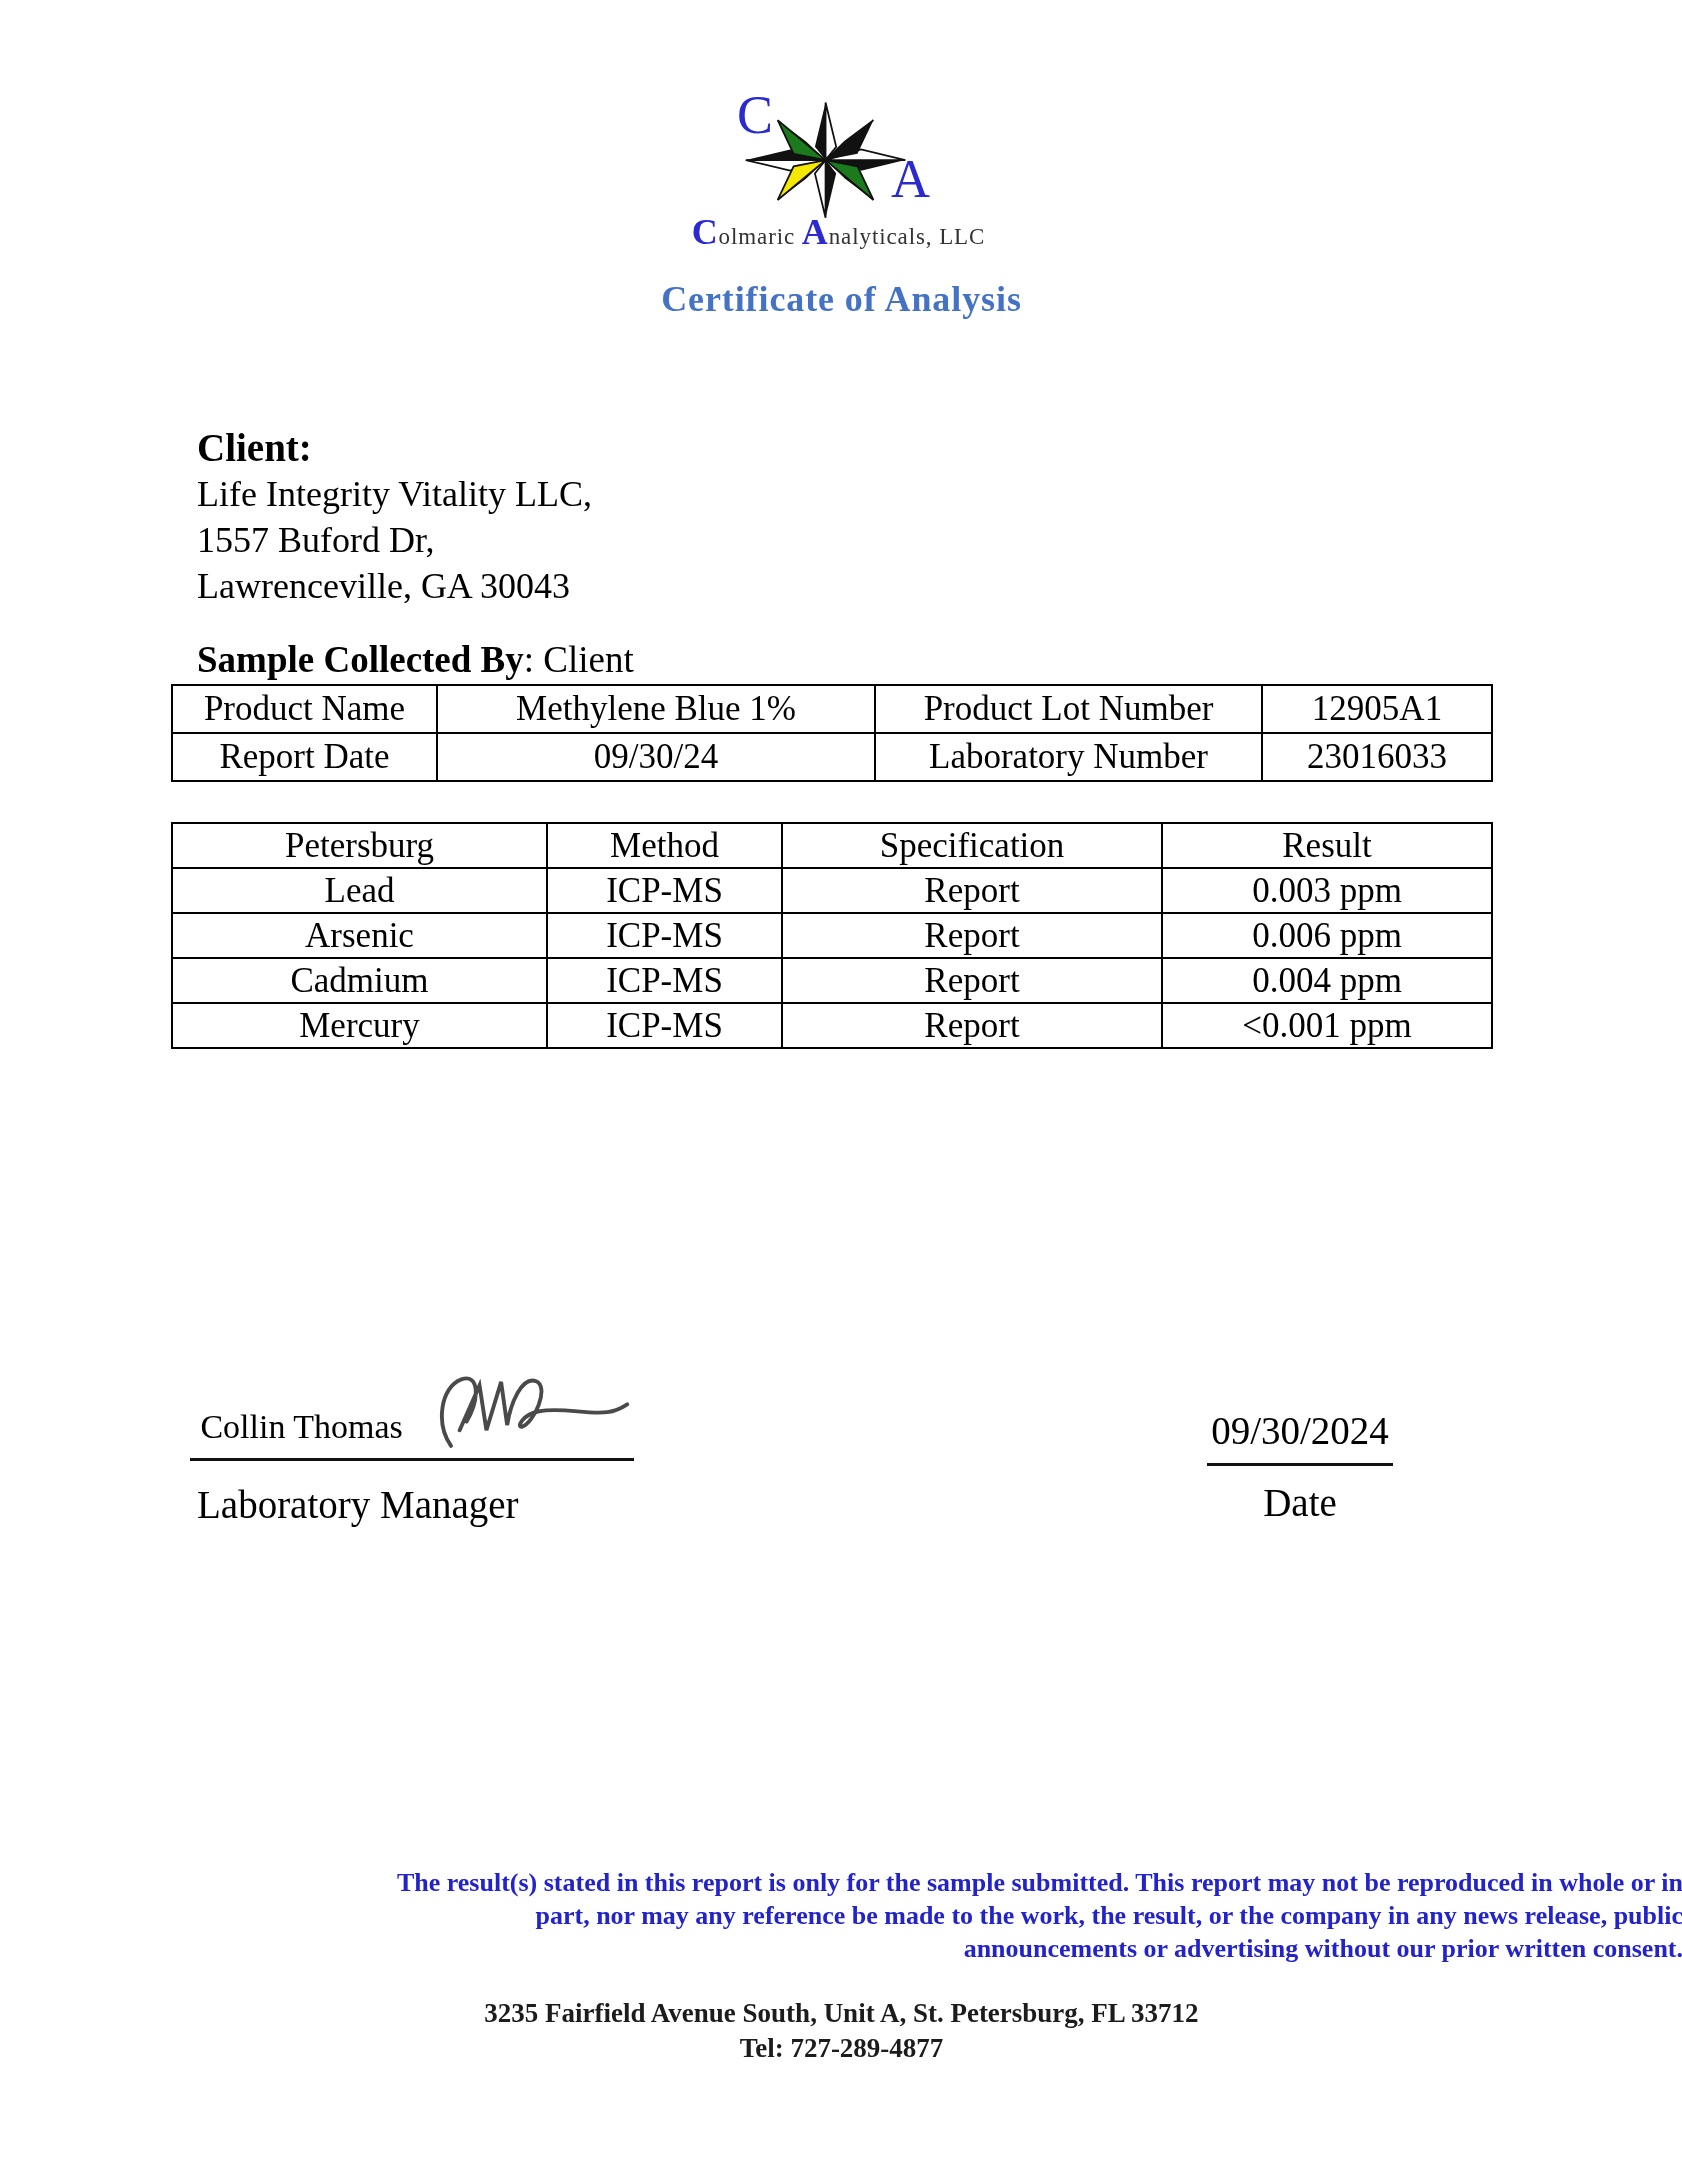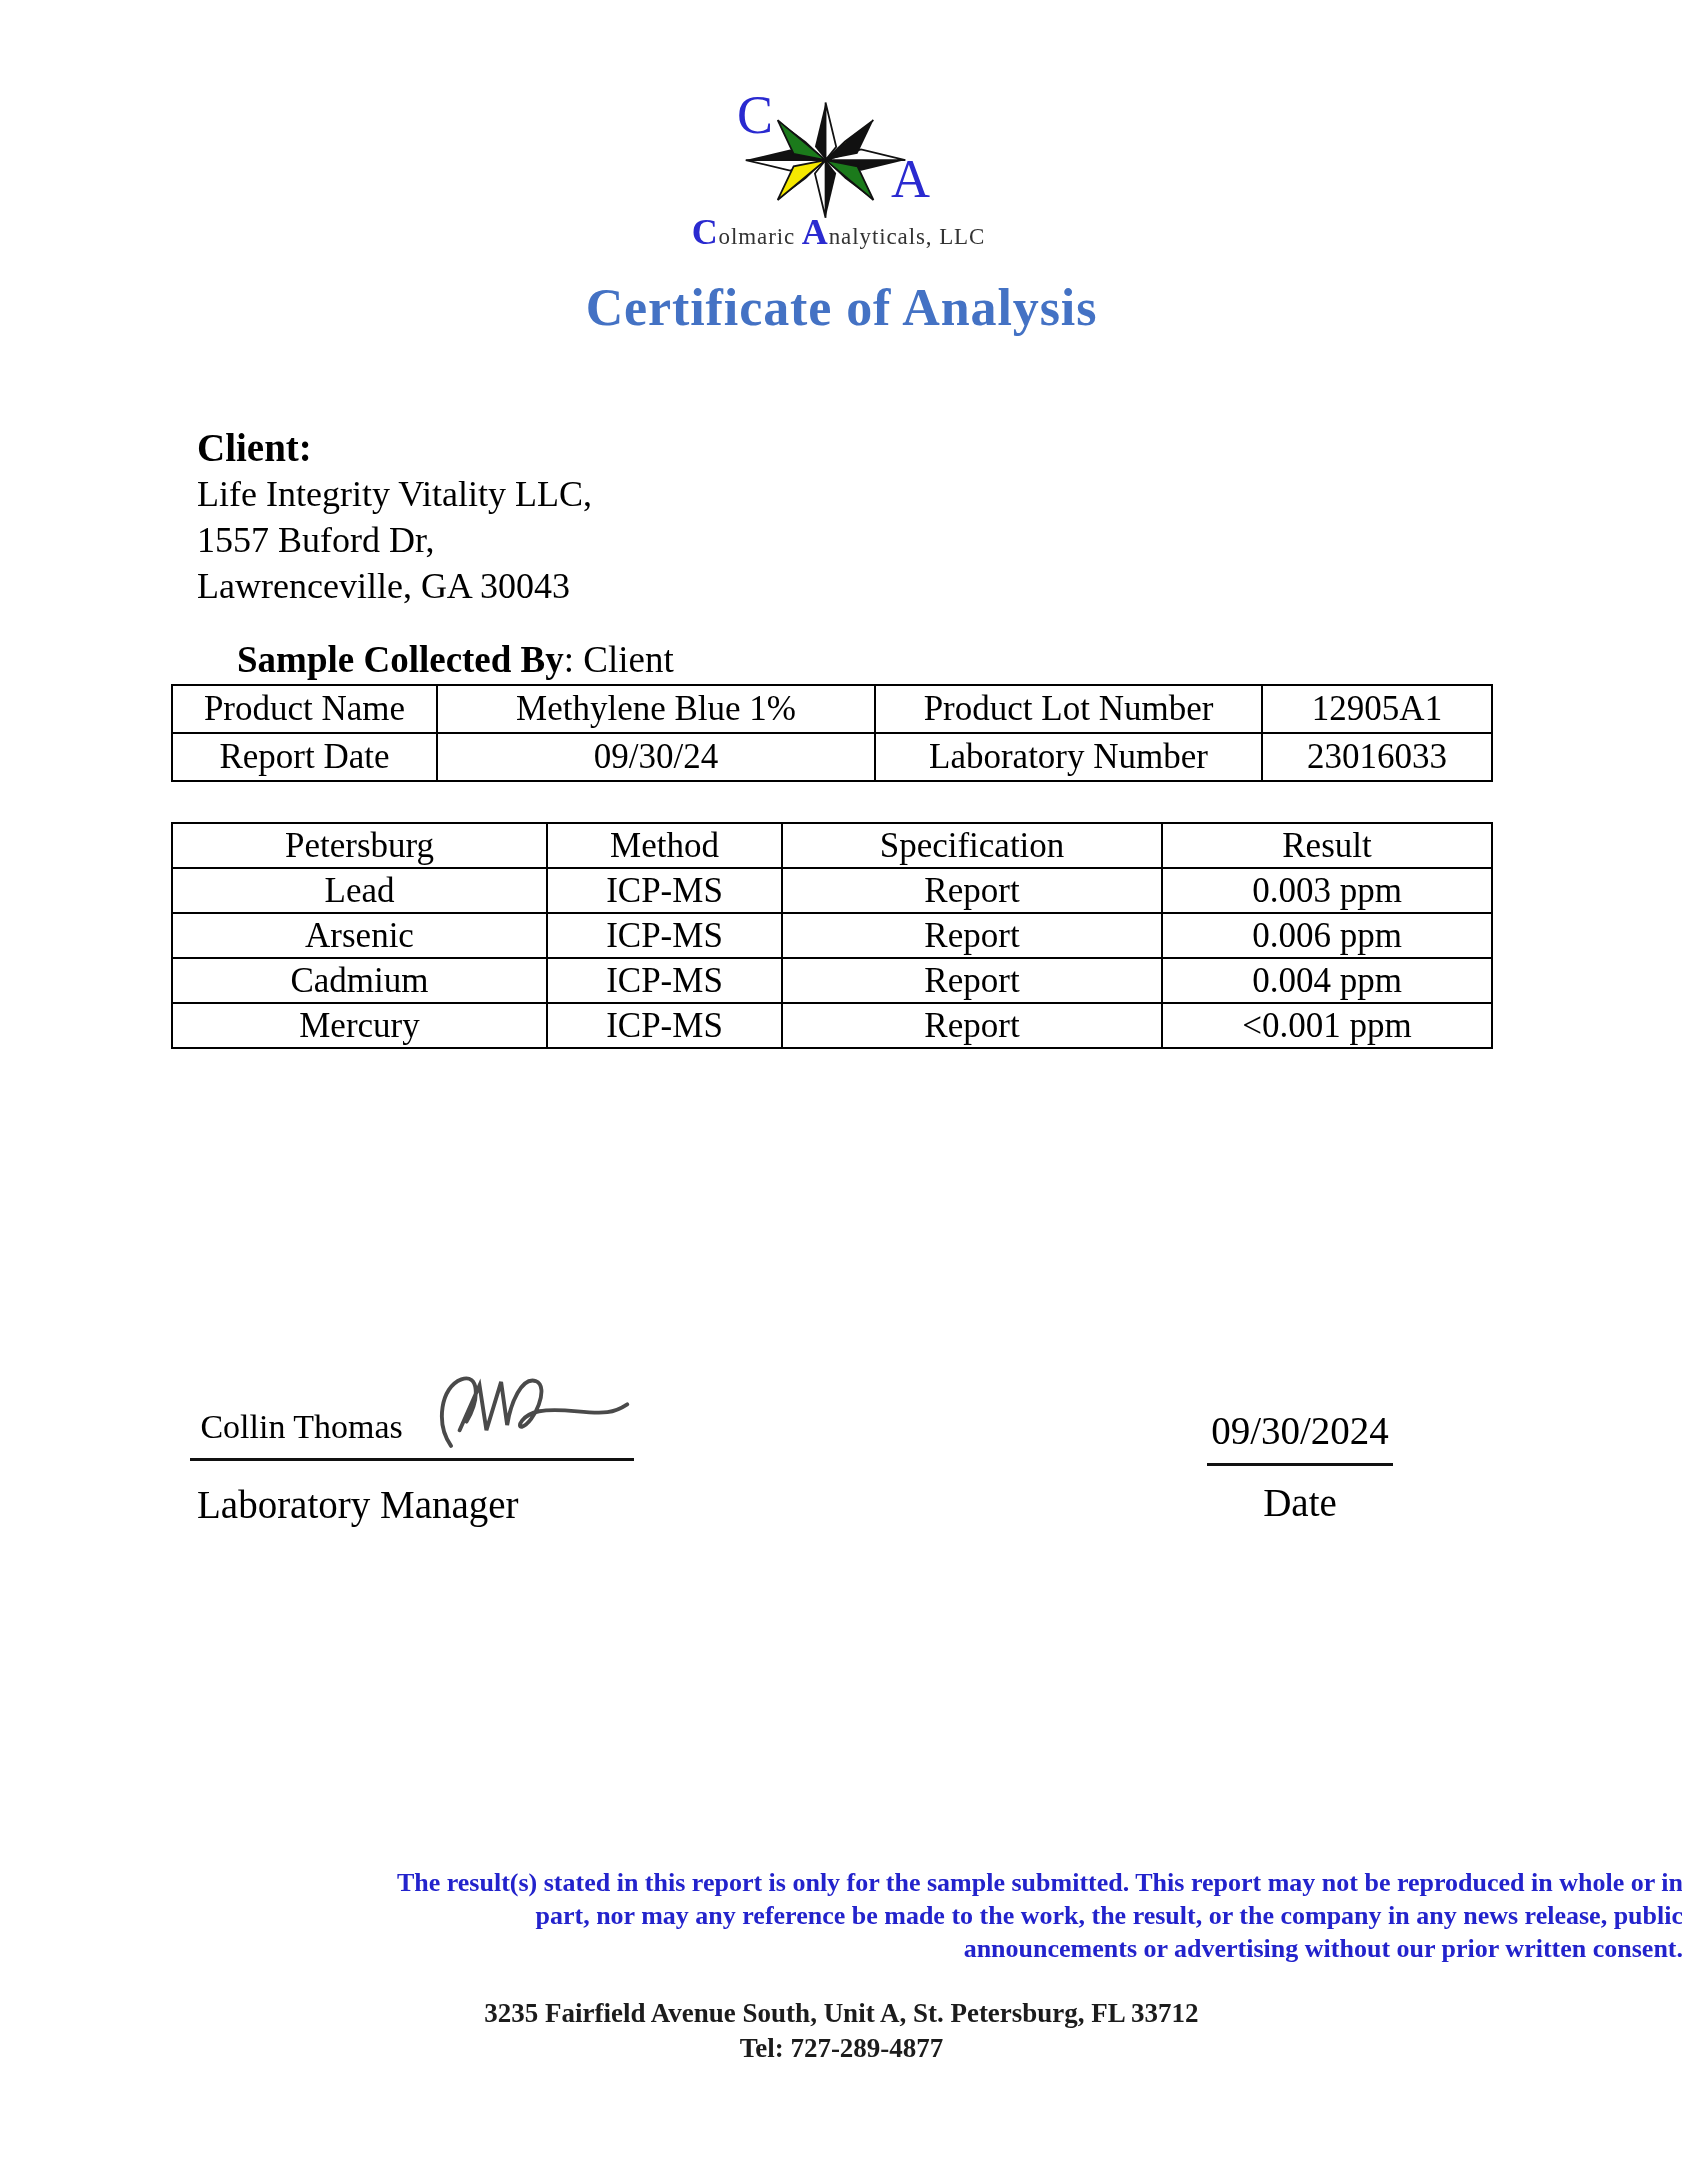--- a/index.html
+++ b/index.html
@@ -21,30 +21,30 @@
   .logo-wordmark {
     position:absolute; left:683px; top:211px; width:311px;
     text-align:center; font-size:23px; color:#333;
     letter-spacing:0.9px; white-space:nowrap;
   }
   .logo-wordmark .initial { font-size:36px; color:#2a2ad0; font-weight:bold; }
 
   
   .doc-title {
     position:absolute; left:0; right:0; top:278px;
-    text-align:center; font-size:52px; font-weight:bold; color:#4472c4;
+    text-align:center; font-size:36px; font-weight:bold; color:#4472c4;
     letter-spacing:0.9px;
   }
 
   
   .client-heading { position:absolute; left:197px; top:425px; font-size:39px; font-weight:bold; }
   .client-lines   { position:absolute; left:197px; top:471px; font-size:36px; line-height:46px; }
 
   .sample-line { position:absolute; left:197px; top:638px; font-size:37px; }
-  .sample-line .lbl { font-weight:bold;margin-left:40px; }
+  .sample-line .lbl { font-weight:bold; }
 
   
   table.doc-table {
     position:absolute; left:171px; width:1321px;
     border-collapse:collapse; table-layout:fixed;
     font-size:35px;
   }
   table.doc-table td, table.doc-table th {
     border:2.6px solid #000; text-align:center; vertical-align:middle;
     font-weight:normal; padding:0; overflow:hidden;

